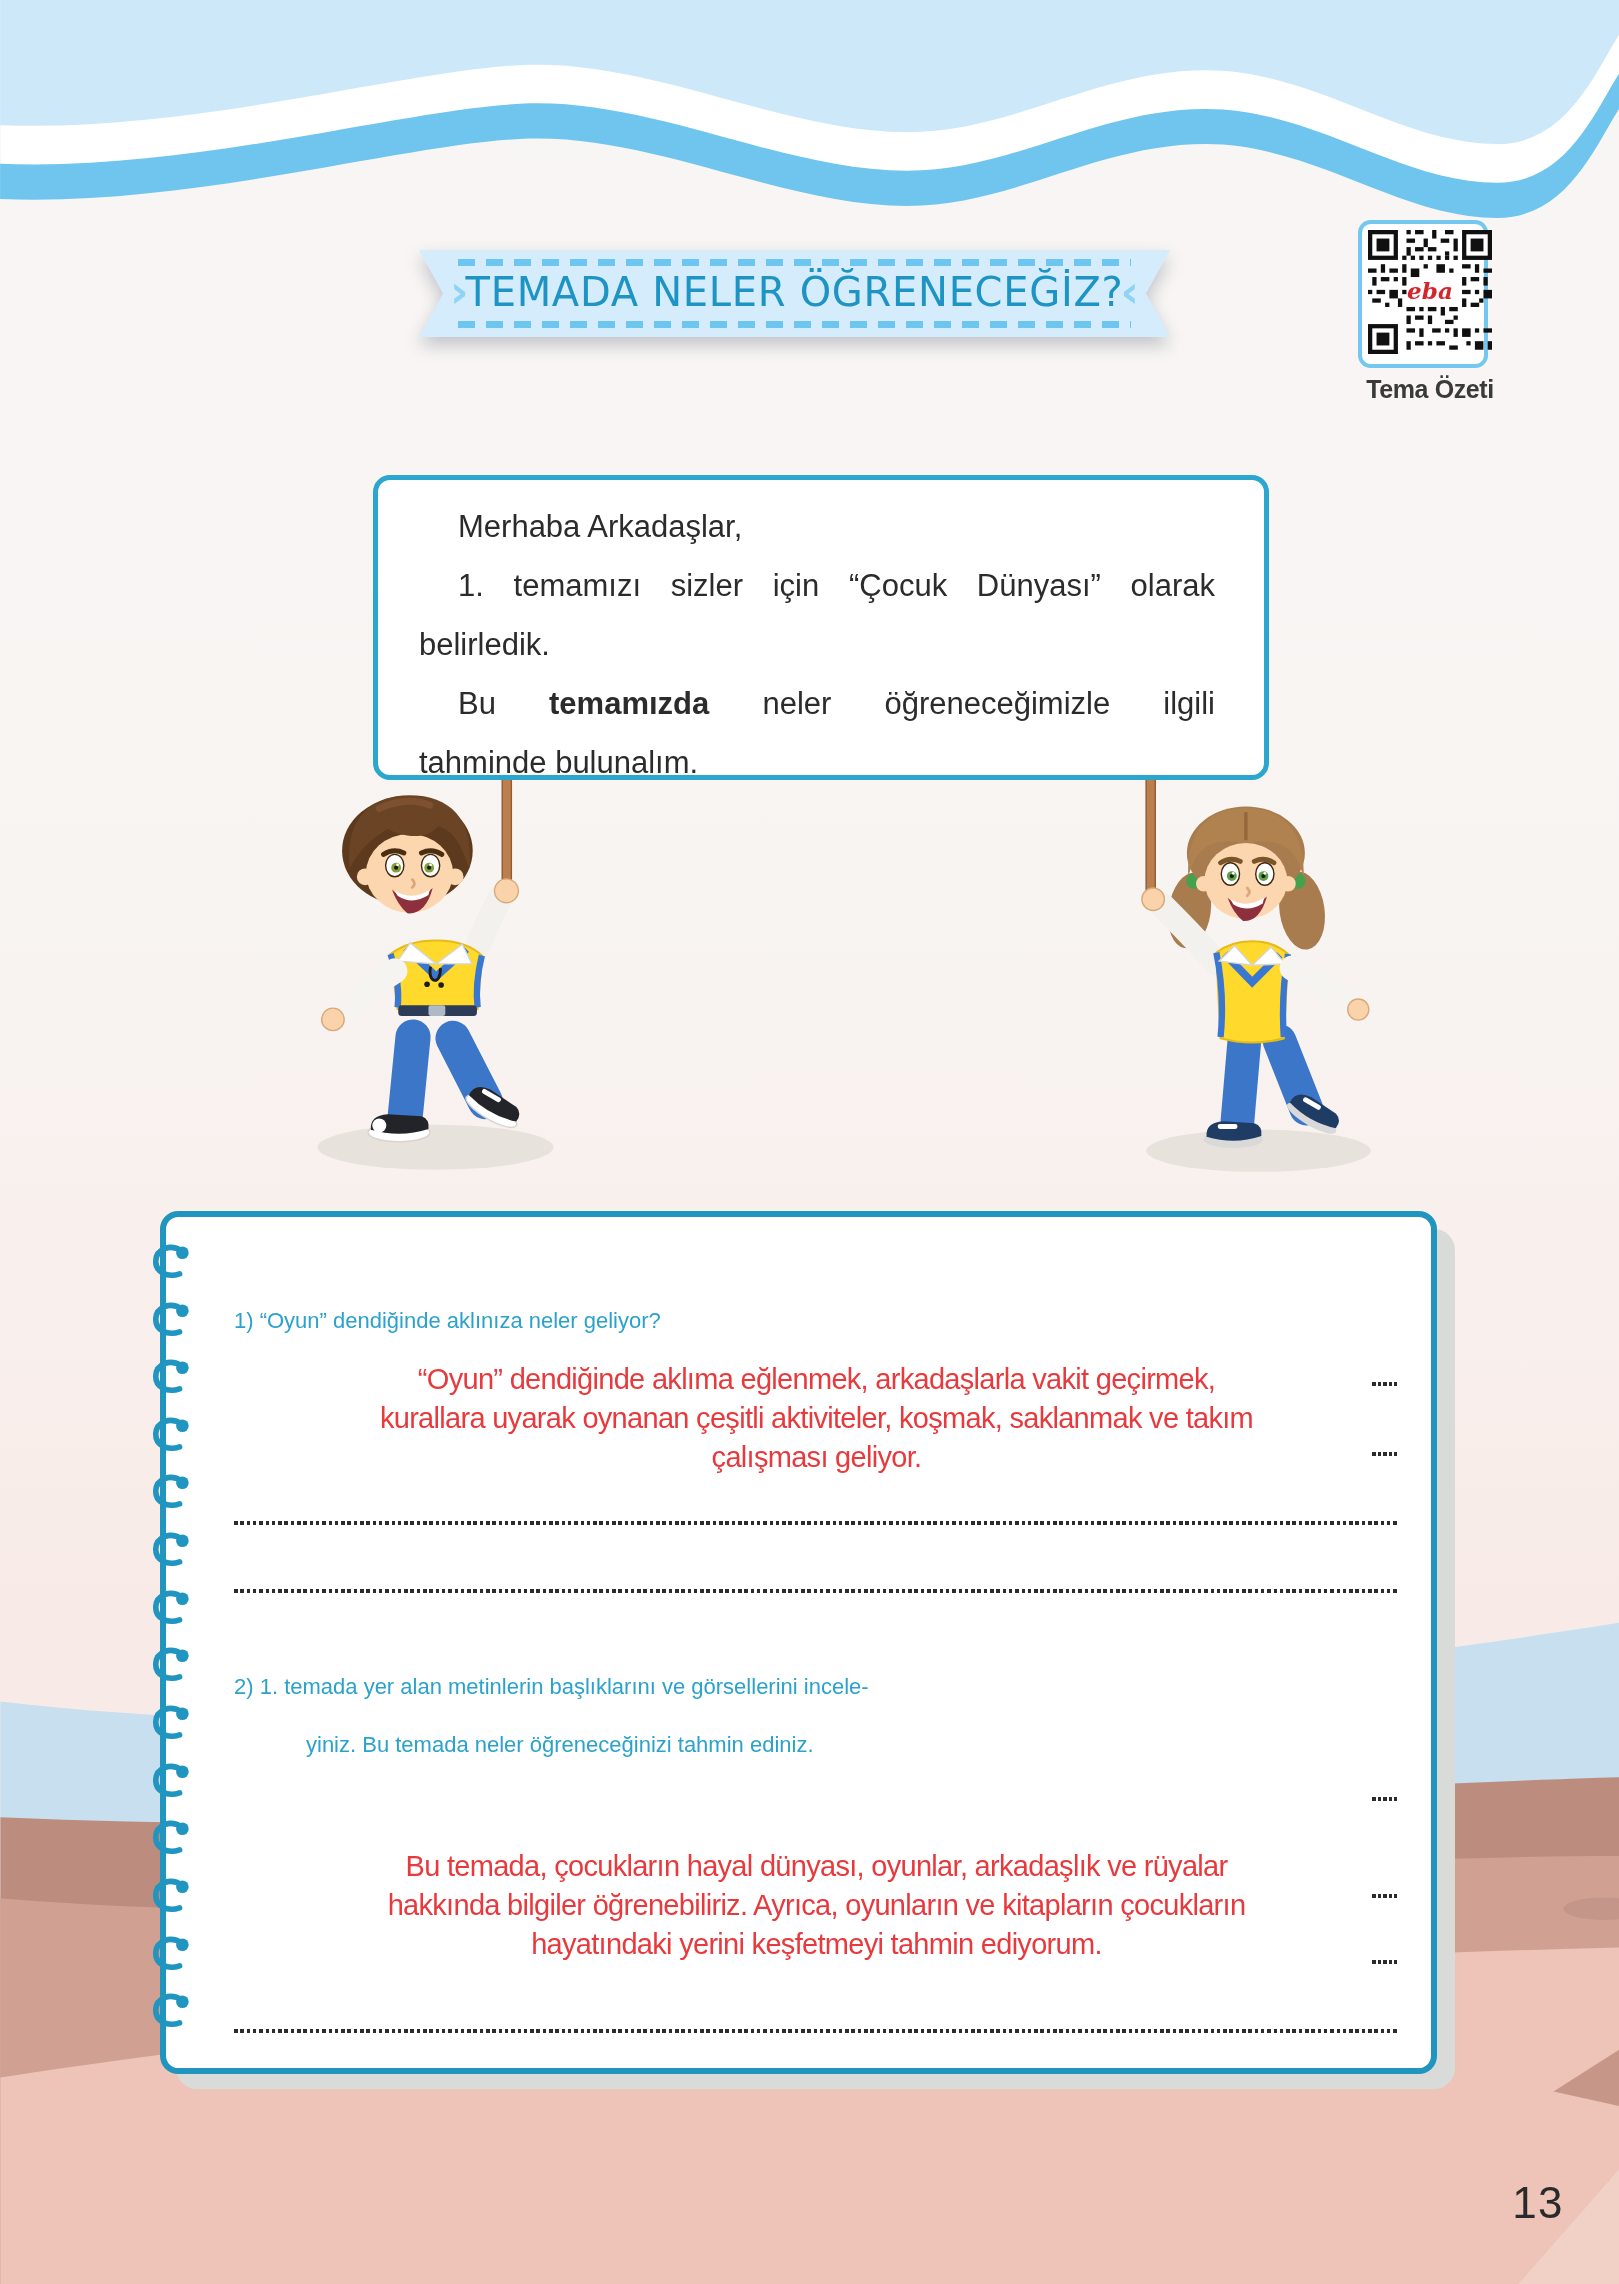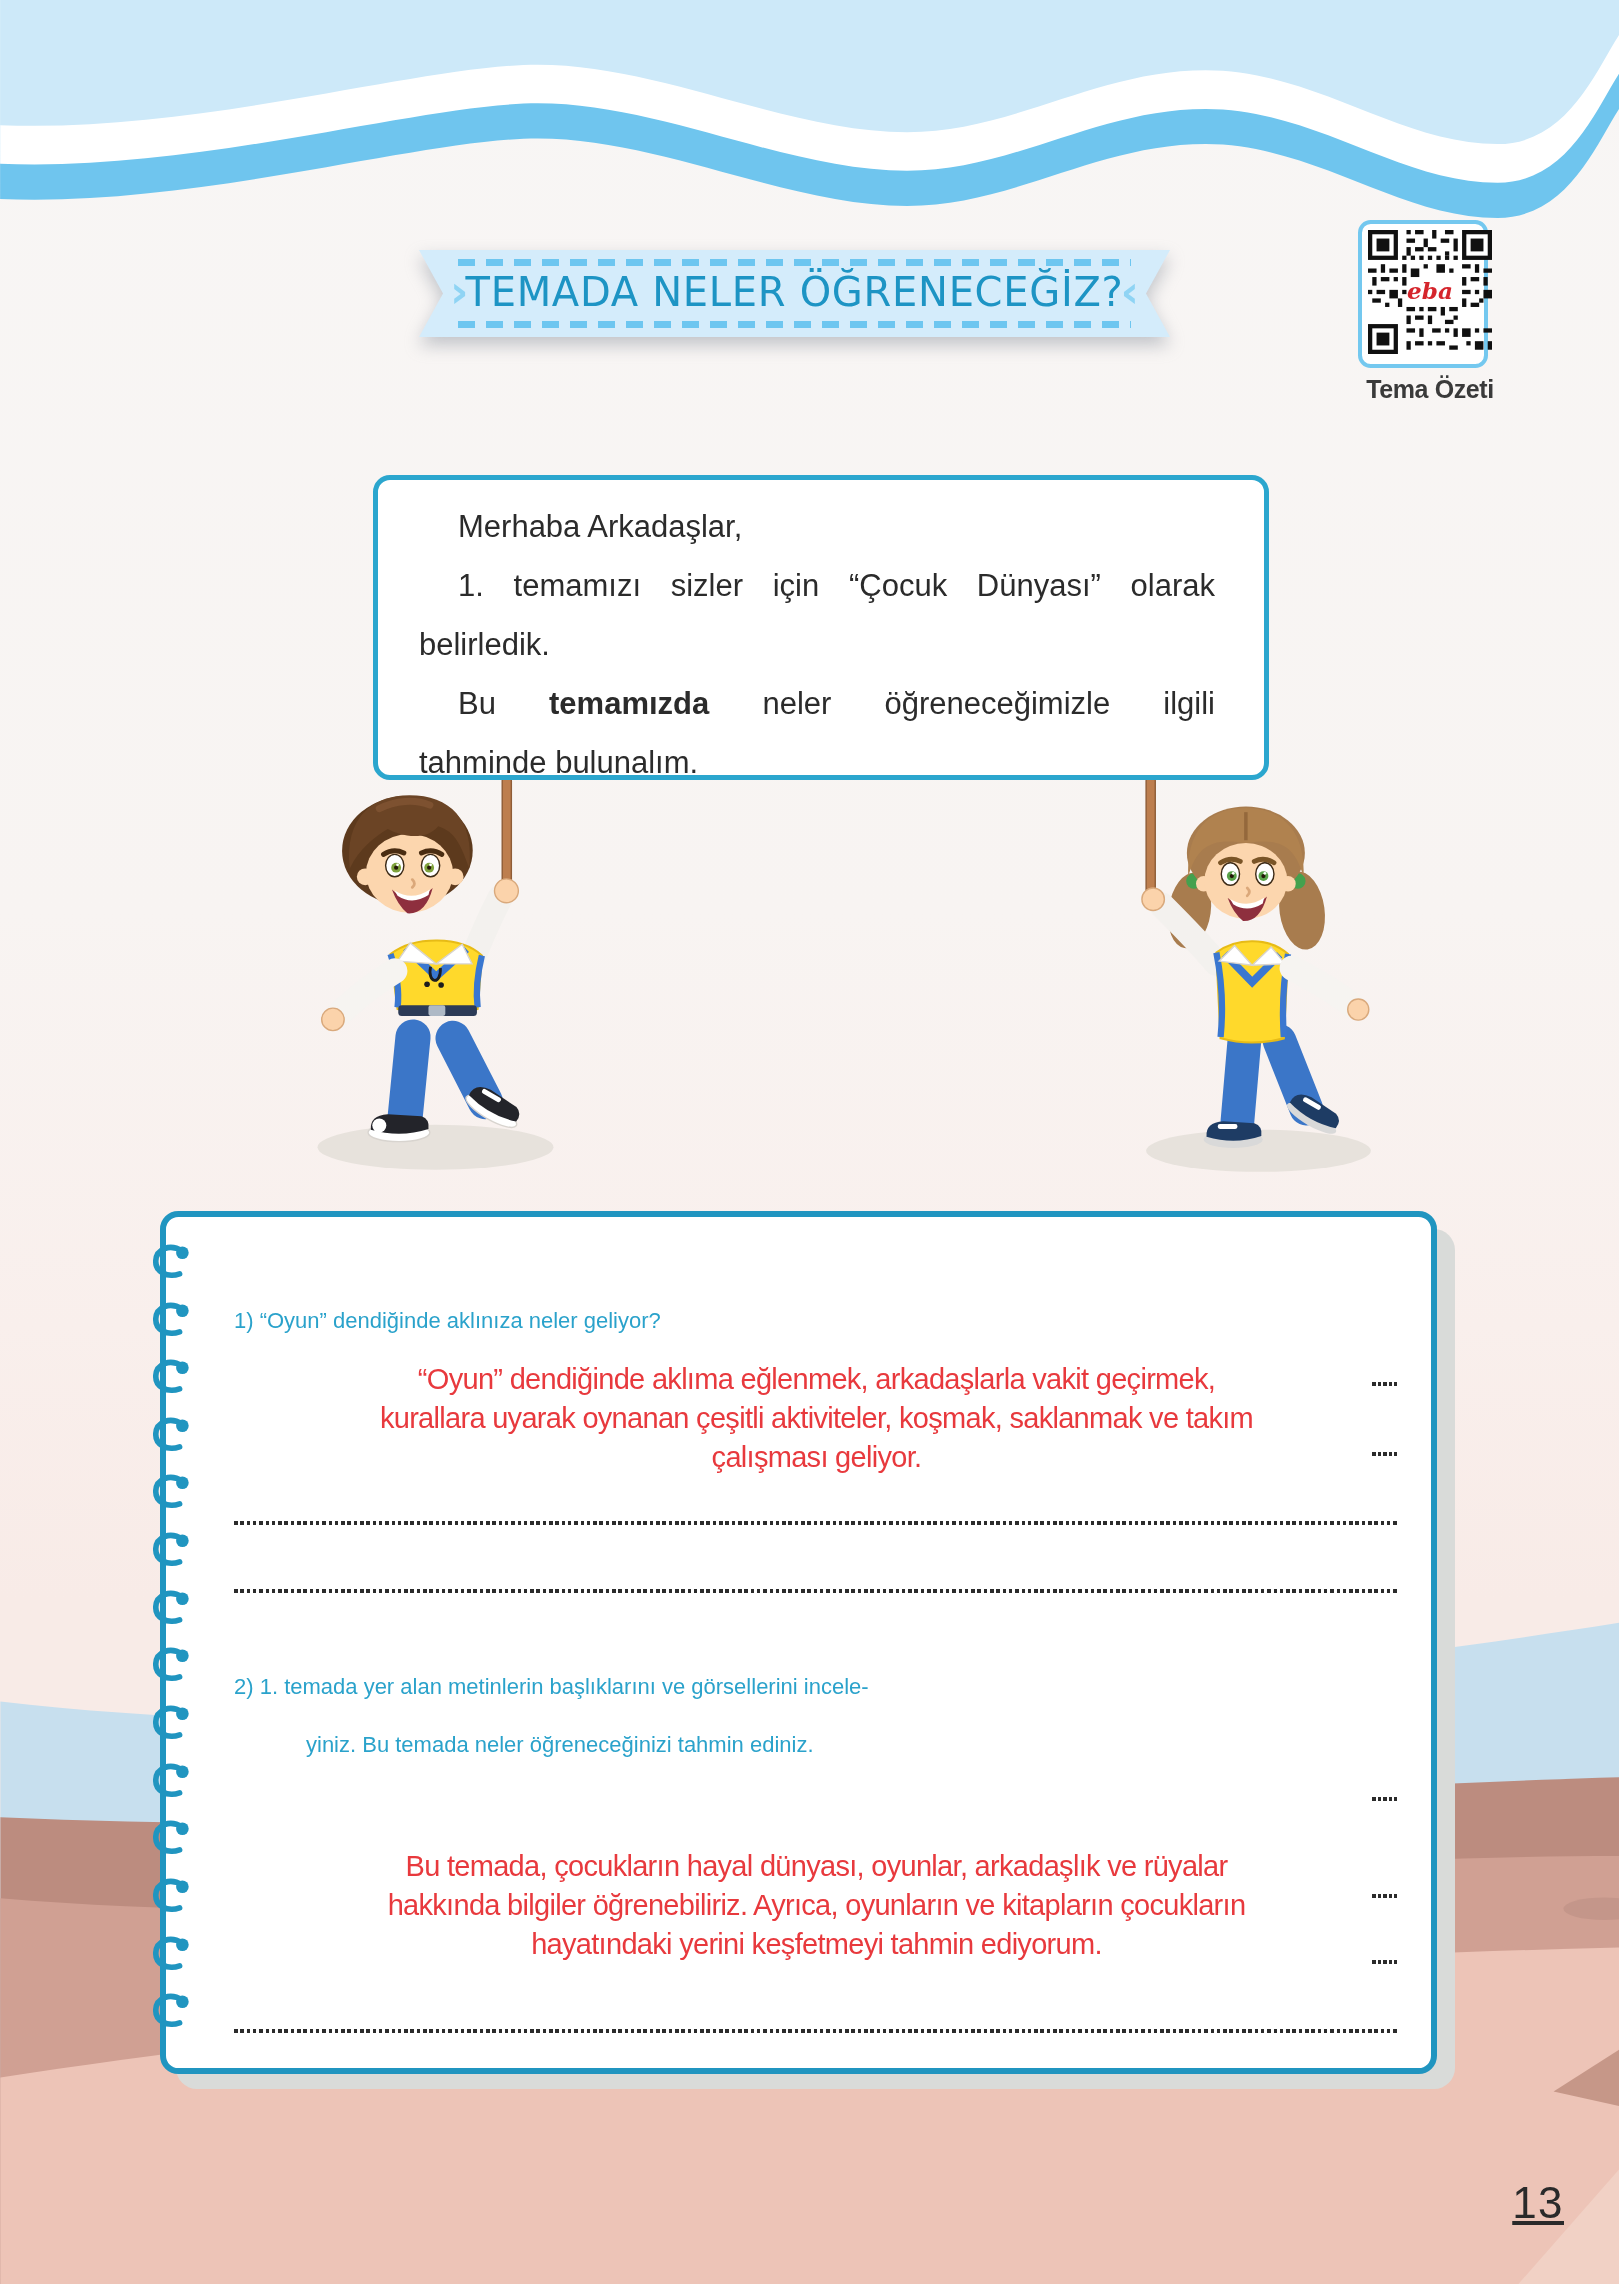--- a/index.html
+++ b/index.html
@@ -69,21 +69,21 @@
   #notebook-shadow{left:176px;top:1229px;width:1279px;height:860px;background:#d9dbd9;border-radius:21px;z-index:4;}
   #notebook{left:160px;top:1211px;width:1277px;height:863px;background:#fff;border:6.3px solid var(--accent);border-radius:18.3px;z-index:5;}
   .hook{left:150px;width:41px;height:35px;z-index:6;}
   .dotline{height:3.5px;background:repeating-linear-gradient(90deg,#2b2b2b 0 3.5px,transparent 3.5px 6.3px);z-index:6;}
   .minidots{width:25px;height:3.5px;background:repeating-linear-gradient(90deg,#2b2b2b 0 3.5px,transparent 3.5px 5.6px);z-index:6;}
 
   .nb{z-index:6;}
   .question{color:var(--question_blue);font-size:22px;line-height:58px;white-space:nowrap;}
   .answer{color:var(--answer_red);font-weight:normal;font-size:29px;line-height:39px;letter-spacing:-0.7px;text-align:center;white-space:nowrap;}
 
-  #page-number{right:56px;top:2178px;font-size:44px;color:#2a2a2a;letter-spacing:1.4px;z-index:3;text-decoration:underline;}
+  #page-number{right:56px;top:2178px;font-size:44px;color:#2a2a2a;letter-spacing:1.4px;z-index:3;}
 </style>
 </head>
 <body>
 
 <div id="page">
 
   <svg id="header-wave" class="abs" viewBox="0 0 2304 330" aria-hidden="true">
     <path d="M0,283 C280,295 600,197 765,197 C940,197 1120,293 1290,293 C1440,293 1560,205 1715,205 C1870,205 1990,310 2130,310 C2230,310 2270,205 2304,153 L2304,0 L0,0 Z" fill="#6fc5ee"></path>
     <path d="M0,233 C280,245 600,147 765,147 C940,147 1120,243 1290,243 C1440,243 1560,155 1715,155 C1870,155 1990,260 2130,260 C2230,260 2270,155 2304,103 L2304,0 L0,0 Z" fill="#ffffff"></path>
     <path d="M0,178 C280,190 600,92 765,92 C940,92 1120,188 1290,188 C1440,188 1560,100 1715,100 C1870,100 1990,205 2130,205 C2230,205 2270,100 2304,48 L2304,0 L0,0 Z" fill="#cde9f9"></path>

